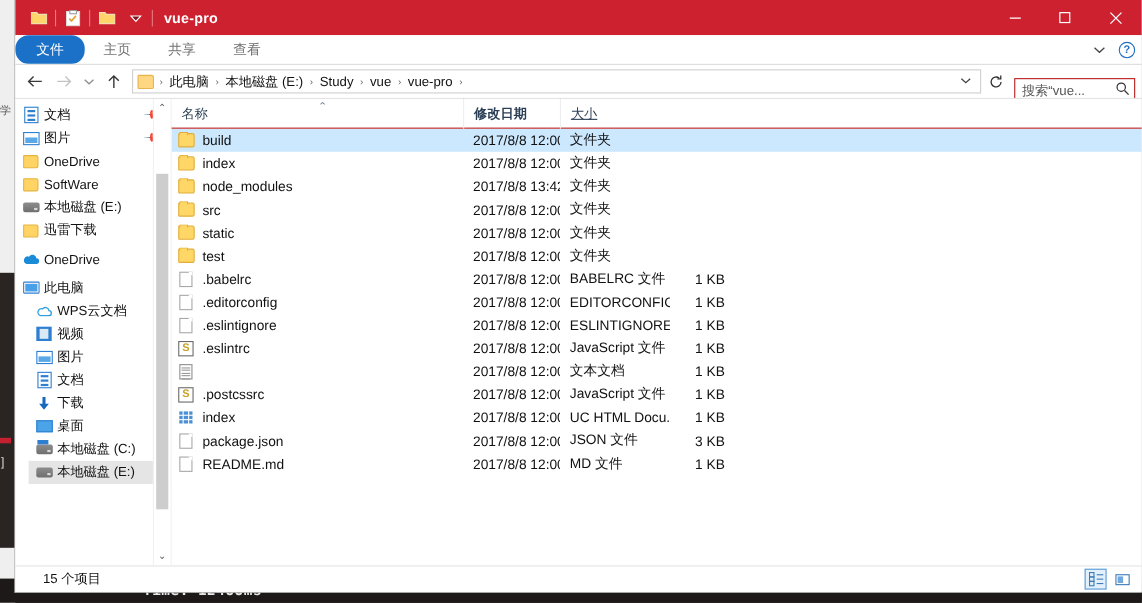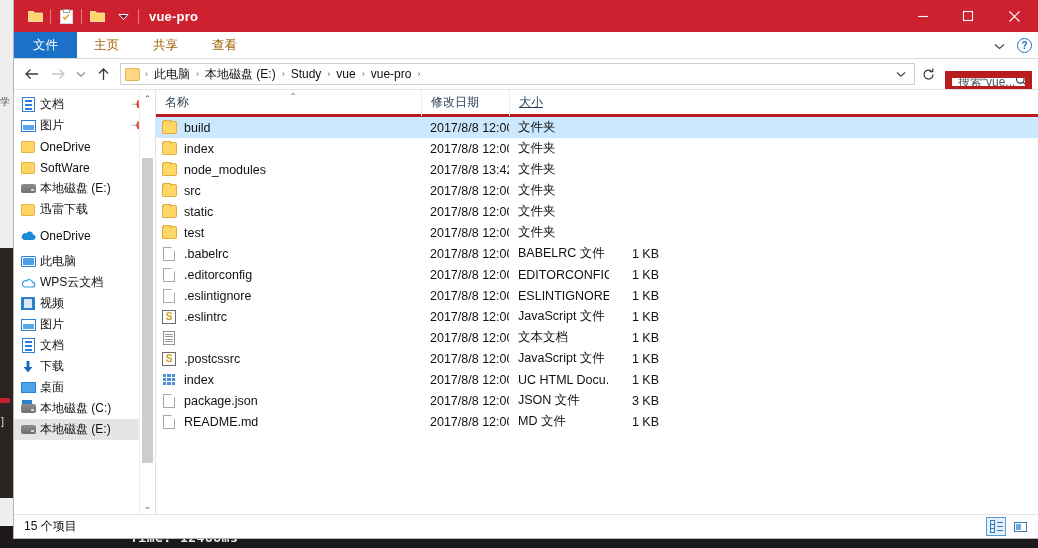--- a/index.html
+++ b/index.html
@@ -36,54 +36,54 @@
   .qat { display:flex; align-items:center; gap:0px; padding-left:8px; }
   .qat-btn { width:26px; height:26px; display:flex; align-items:center; justify-content:center; }
   .sep-v { width:1px; height:15px; background:#e57b84; margin:0 2px; }
   .title-text { color:#fff; font-size:13px; font-weight:bold; margin-left:8px; letter-spacing:.2px; }
   .wincontrols { position:absolute; right:0; top:0; height:32px; display:flex; }
   .wc { width:45px; height:32px; display:flex; align-items:center; justify-content:center; color:#fff; }
   .wc:last-child { width:48px; }
 
   
   .ribbon { height:27px; background:#fff; display:flex; align-items:stretch; position:relative; border-bottom:1px solid #dcdcdc; flex:0 0 27px;}
-  .rtab { padding:0 17px; display:flex; align-items:center; font-size:12.5px; color:#a16207; }
-  .rtab.active { background:#1b71c8; color:#fff; padding:0 19px; }
+  .rtab { padding:0 17px; display:flex; align-items:center; font-size:12.5px; color:#737373; }
+  .rtab.active { background:#1b71c8; color:#fff; padding:0 19px;border-radius:12px; }
   .ribbon-right { position:absolute; right:6px; top:0; height:27px; display:flex; align-items:center; gap:12px; }
   .help-circle { width:15px; height:15px; border-radius:50%; border:1.3px solid #1f6fc4; color:#1f6fc4;
                  font-size:10px; display:flex; align-items:center; justify-content:center; font-weight:bold; }
 
   
   .addressbar { height:30px; display:flex; align-items:center; padding:0 6px; gap:2px; background:#fff; flex:0 0 30px; }
   .navbtn { width:24px; height:24px; display:flex; align-items:center; justify-content:center; color:#3a3a3a; }
   .navbtn.dim { color:#c3c3c3; }
   .navbtn.small { width:17px; }
   .crumbbox {
     flex:1; height:22px; border:1px solid #cfcfcf; background:#fff; display:flex; align-items:center;
     padding:0 2px 0 4px; margin-left:3px; min-width:0;
   }
   .crumb-folder { width:15px; height:13px; background:#ffd782; border:1px solid #e8b44e; border-radius:1px 2px 2px 1px; margin-right:4px; flex:0 0 auto;}
   .crumb { padding:0 5px; font-size:12px; color:#111; white-space:nowrap; }
   .crumb-sep { color:#5e5e5e; font-size:9px; padding:0 1px; }
   .crumb-spacer { flex:1; }
   .crumb-caret { color:#444; font-size:10px; padding:0 6px; }
   .refreshbtn { width:22px; height:22px; border:1px solid transparent; display:flex; align-items:center; justify-content:center; color:#333; font-size:12px;}
   .searchbox {
-    width:87px; height:22px; border:7px solid #b91c1c; margin-left:4px; display:flex; align-items:center;
+    width:110px; height:22px; border:1px solid #b91c1c; margin-left:4px; display:flex; align-items:center;
     padding:0 4px 0 6px; color:#575757; font-size:12px; white-space:nowrap; overflow:hidden;margin-top:16px;
   }
   .searchbox .sicon { margin-left:auto; color:#333; }
 
   
   .wbody { flex:1; display:flex; min-height:0; border-top:1px solid #e3e3e3; }
 
   
   .navpane { width:141px; flex:0 0 141px; background:#fff; position:relative; overflow:hidden; padding-top:4px; }
   .navrow { height:21px; display:flex; align-items:center; padding-left:26px; position:relative; font-size:12px; color:#111; white-space:nowrap; }
-  .navrow.indent2 { padding-left:26px; }
+  .navrow.indent2 { padding-left:26px;margin-left:12px; }
   .navrow.selected { background:#e5e5e5; }
   .navrow .nicon { position:absolute; left:6px; width:16px; height:16px; display:flex; align-items:center; justify-content:center; }
   .navrow .pin { position:absolute; right:8px; color:#9b9b9b; font-size:11px; transform:rotate(45deg); }
   .ico-folder { width:14px; height:12px; background:#ffd464; border:1px solid #e5b43f; border-radius:1px 2px 2px 1px; }
   .ico-doc { width:13px; height:15px; background:#fff; border:1.5px solid #2f7fd0; }
   .ico-doc i { display:block; height:2px; background:#2f7fd0; margin:2px 2px 0; }
   .ico-pic { width:15px; height:12px; background:#fff; border:1.5px solid #2f7fd0; position:relative; overflow:hidden;}
   .ico-pic::after { content:""; position:absolute; left:1px; bottom:1px; width:11px; height:5px; background:#5aa8e8; }
   .ico-drive { width:15px; height:9px; background:linear-gradient(#8d8d8d,#6f6f6f); border-radius:2px; position:relative; }
   .ico-drive::after { content:""; position:absolute; right:2px; bottom:2px; width:3px; height:2px; background:#d8d8d8; }
@@ -98,25 +98,25 @@
   
   .navscroll { position:absolute; right:0; top:0; width:16px; height:100%; background:#fff; border-left:1px solid #f0f0f0;}
   .navscroll .arrow { height:17px; display:flex; align-items:center; justify-content:center; color:#606060; font-size:9px; }
   .navscroll .arrow.bottom { position:absolute; bottom:0; left:0; right:0; }
   .navscroll .thumb { position:absolute; left:2px; right:2px; top:68px; height:305px; background:#cdcdcd; }
 
   .vsplit { width:1px; background:#e3e3e3; }
 
   
   .filelist { flex:1; display:flex; flex-direction:column; min-width:0; background:#fff; }
-  .colheader { height:27px; display:flex; align-items:center; border-bottom:3px solid #b91c1c; position:relative; font-size:12px; color:#2b3f56; }
+  .colheader { height:27px; display:flex; align-items:center; border-bottom:1px solid #b91c1c; position:relative; font-size:12px; color:#2b3f56; }
   .col { padding-left:9px; position:relative; height:27px; display:flex; align-items:center; }
   .col + .col { border-left:1px solid #ededed; }
   .col-name { width:265px; flex:0 0 265px; }
-  .col-date { width:88px; flex:0 0 88px; }
+  .col-date { width:88px; flex:0 0 88px;font-weight:bold; }
   .col-type { width:100px; flex:0 0 100px; }
   .col-size { width:60px; flex:0 0 60px;text-decoration:underline; }
   .sortcaret { position:absolute; left:133px; top:2px; color:#7b8a9b; font-size:10px; }
 
   .rows { flex:1; overflow:hidden; }
   .frow { height:21px; display:flex; align-items:center; font-size:12.5px; color:#111; }
   .frow.selected { background:#cce8ff; }
   .fcell { padding-left:9px; display:flex; align-items:center; height:21px; white-space:nowrap; overflow:hidden; }
   .fc-name { width:265px; flex:0 0 265px; padding-left:4px; }
   .fc-date { width:88px; flex:0 0 88px; color:#111; }
@@ -127,21 +127,21 @@
   .ico-ffolder::before { content:""; position:absolute; left:0; top:-2px; width:6px; height:2px; background:#ffd766; border:1px solid #e2ad38; border-bottom:0; border-radius:1px 1px 0 0;}
   .ico-file { width:12px; height:14px; background:#fff; border:1px solid #a8a8a8; position:relative; }
   .ico-file::after { content:""; position:absolute; right:-1px; top:-1px; border-left:4px solid transparent; border-top:4px solid #fff; }
   .ico-txt { width:12px; height:14px; background:#fff; border:1px solid #8f8f8f; padding:2px 1px; }
   .ico-txt i { display:block; height:1px; background:#9a9a9a; margin-bottom:1.5px; }
   .ico-js { width:14px; height:14px; border:1px solid #6b6b6b; background:#fff; color:#c9a227; font-size:10px; display:flex; align-items:center; justify-content:center; font-weight:bold; }
   .ico-uc { width:12px; height:12px; display:grid; grid-template-columns:repeat(3,1fr); grid-template-rows:repeat(3,1fr); gap:1px; }
   .ico-uc span { background:#4b8fd6; }
 
   
-  .statusbar { height:24px; flex:0 0 24px; border-top:1px solid #e4e4e4; display:flex; align-items:center; padding-left:10px; font-size:12px; color:#111; position:relative; background:#fff;}
+  .statusbar { height:24px; flex:0 0 24px; border-top:1px solid #e4e4e4; display:flex; align-items:center; padding-left:25px; font-size:12px; color:#111; position:relative; background:#fff;}
   .viewbtns { position:absolute; right:8px; top:2px; display:flex; gap:4px; }
   .vbtn { width:20px; height:19px; display:flex; align-items:center; justify-content:center; }
   .vbtn.active { border:1px solid #5b9bd5; background:#e3f0fb; }
   .ico-details { width:13px; height:11px; display:flex; flex-direction:column; justify-content:space-between; }
   .ico-details i { display:flex; align-items:center; gap:2px; height:3px; }
   .ico-details i::before { content:""; width:3px; height:3px; border:1px solid #3b7cb8; }
   .ico-details i::after { content:""; flex:1; height:1px; background:#3b7cb8; }
   .ico-tiles { width:13px; height:10px; border:1px solid #3b7cb8; background:#fff; position:relative; }
   .ico-tiles::after { content:""; position:absolute; left:1px; top:1px; width:5px; height:6px; background:#6ea8dc; }
 </style>

